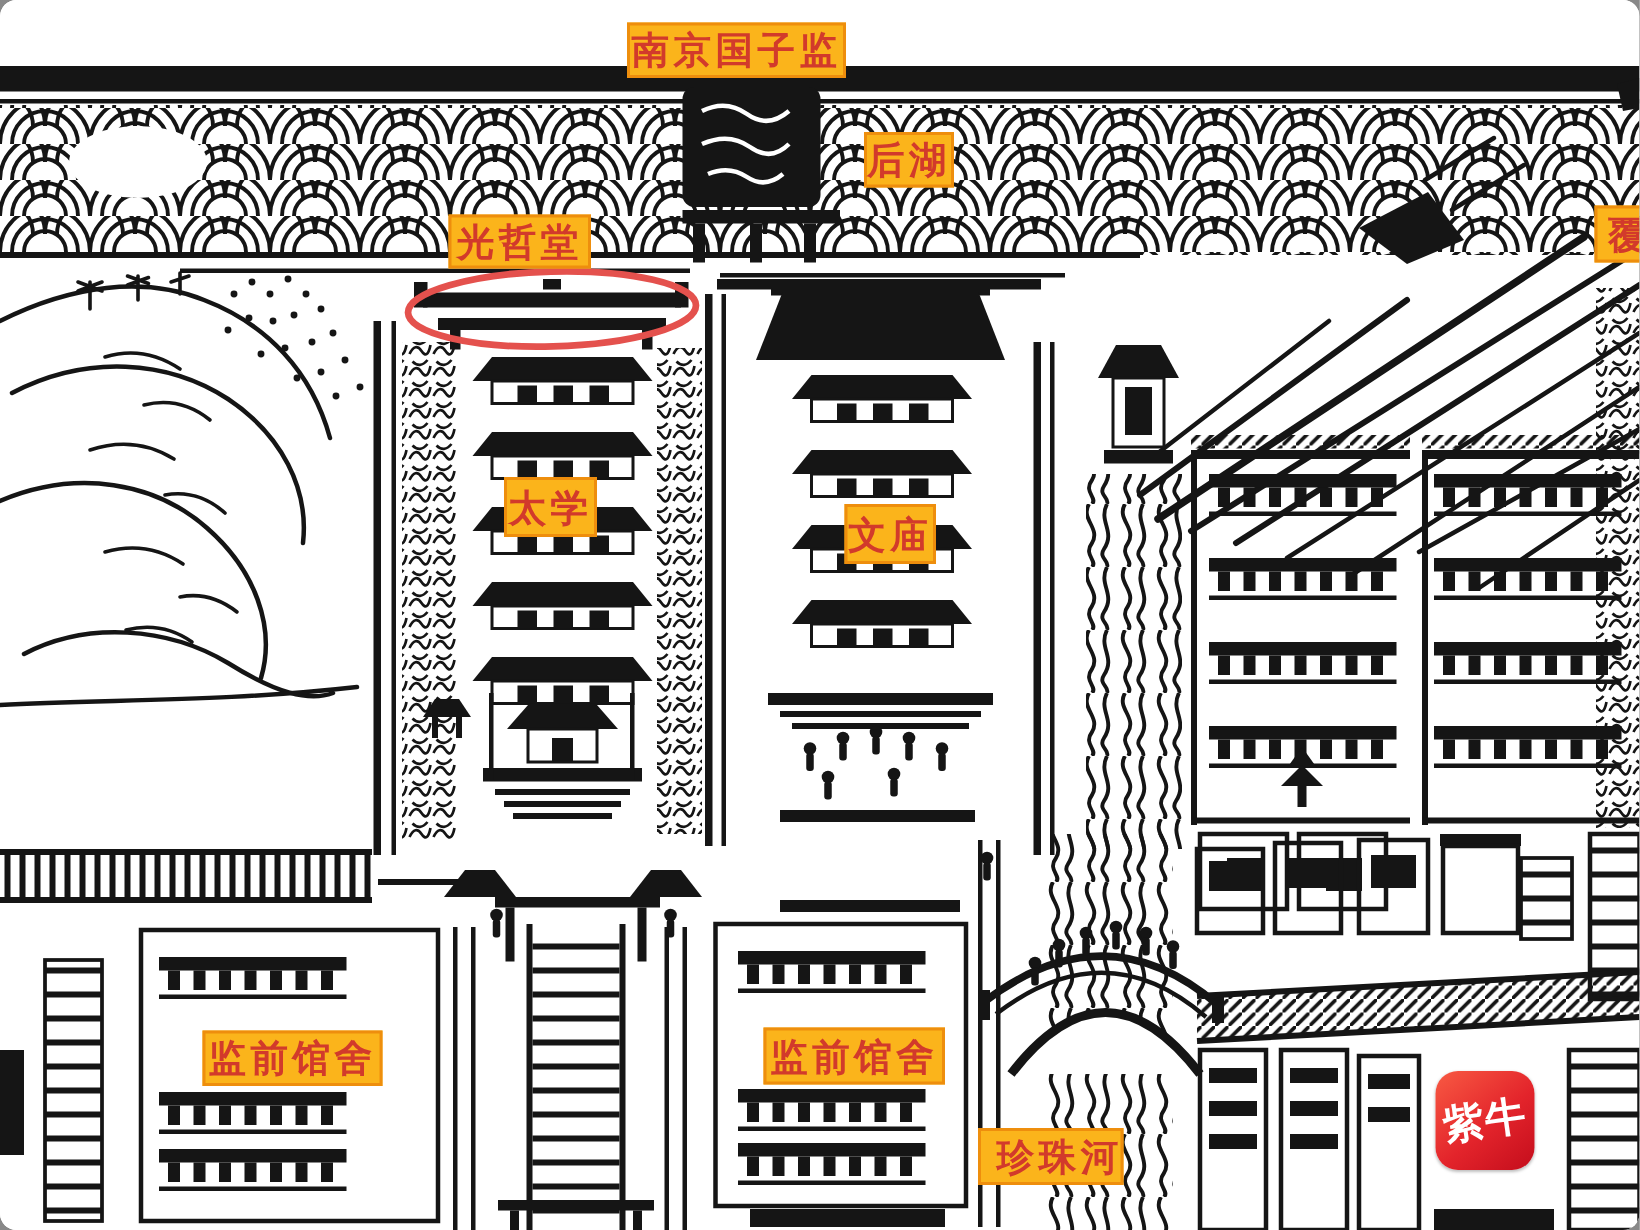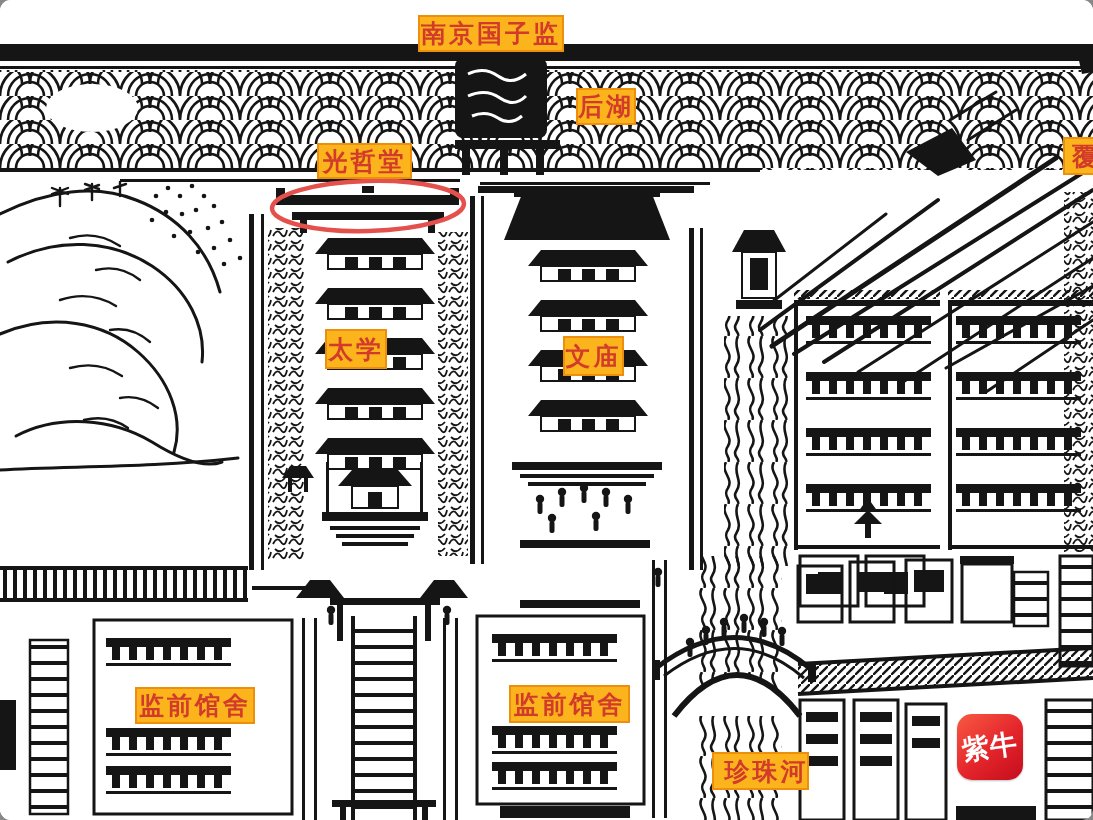--- a/index.html
+++ b/index.html
@@ -366,25 +366,25 @@
       <rect x="912" y="738" width="28" height="10" fill="#151515"></rect>
       <rect x="1046" y="700" width="47" height="120" fill="url(#pRungs)" stroke="#151515" stroke-width="3"></rect>
       <rect x="956" y="806" width="80" height="14" fill="#151515"></rect>
     </g>
 
     <ellipse cx="368" cy="206" rx="96" ry="25" fill="none" stroke="#E4514D" stroke-width="4.5" transform="rotate(-1.5 368 206)"></ellipse>
   </svg>
 
   <div class="map-label" style="left:418px;top:15px;width:146px;height:37px;">南京国子监</div>
   <div class="map-label" style="left:576px;top:88px;width:60px;height:37px;text-align:right;">后湖</div>
-  <div class="map-label" style="left:317px;top:143px;width:95px;height:36px;">光哲堂</div>
+  <div class="map-label" style="left:299px;top:143px;width:95px;height:36px;">光哲堂</div>
   <div class="map-label" style="left:1063px;top:137px;width:46px;height:38px;">覆</div>
-  <div class="map-label" style="left:325px;top:318px;width:62px;height:40px;margin-top:11px;">太学</div>
+  <div class="map-label" style="left:336px;top:318px;width:62px;height:40px;">太学</div>
   <div class="map-label" style="left:563px;top:336px;width:61px;height:40px;">文庙</div>
   <div class="map-label" style="left:135px;top:687px;width:120px;height:37px;">监前馆舍</div>
   <div class="map-label" style="left:509px;top:685px;width:121px;height:38px;">监前馆舍</div>
-  <div class="map-label" style="left:712px;top:752px;width:97px;height:38px;padding-left:12px;">珍珠河</div>
+  <div class="map-label" style="left:652px;top:752px;width:97px;height:38px;padding-left:12px;">珍珠河</div>
 
   <div class="logo">
     <span>紫牛</span>
   </div>
 
 </div>
 
 </body></html>

